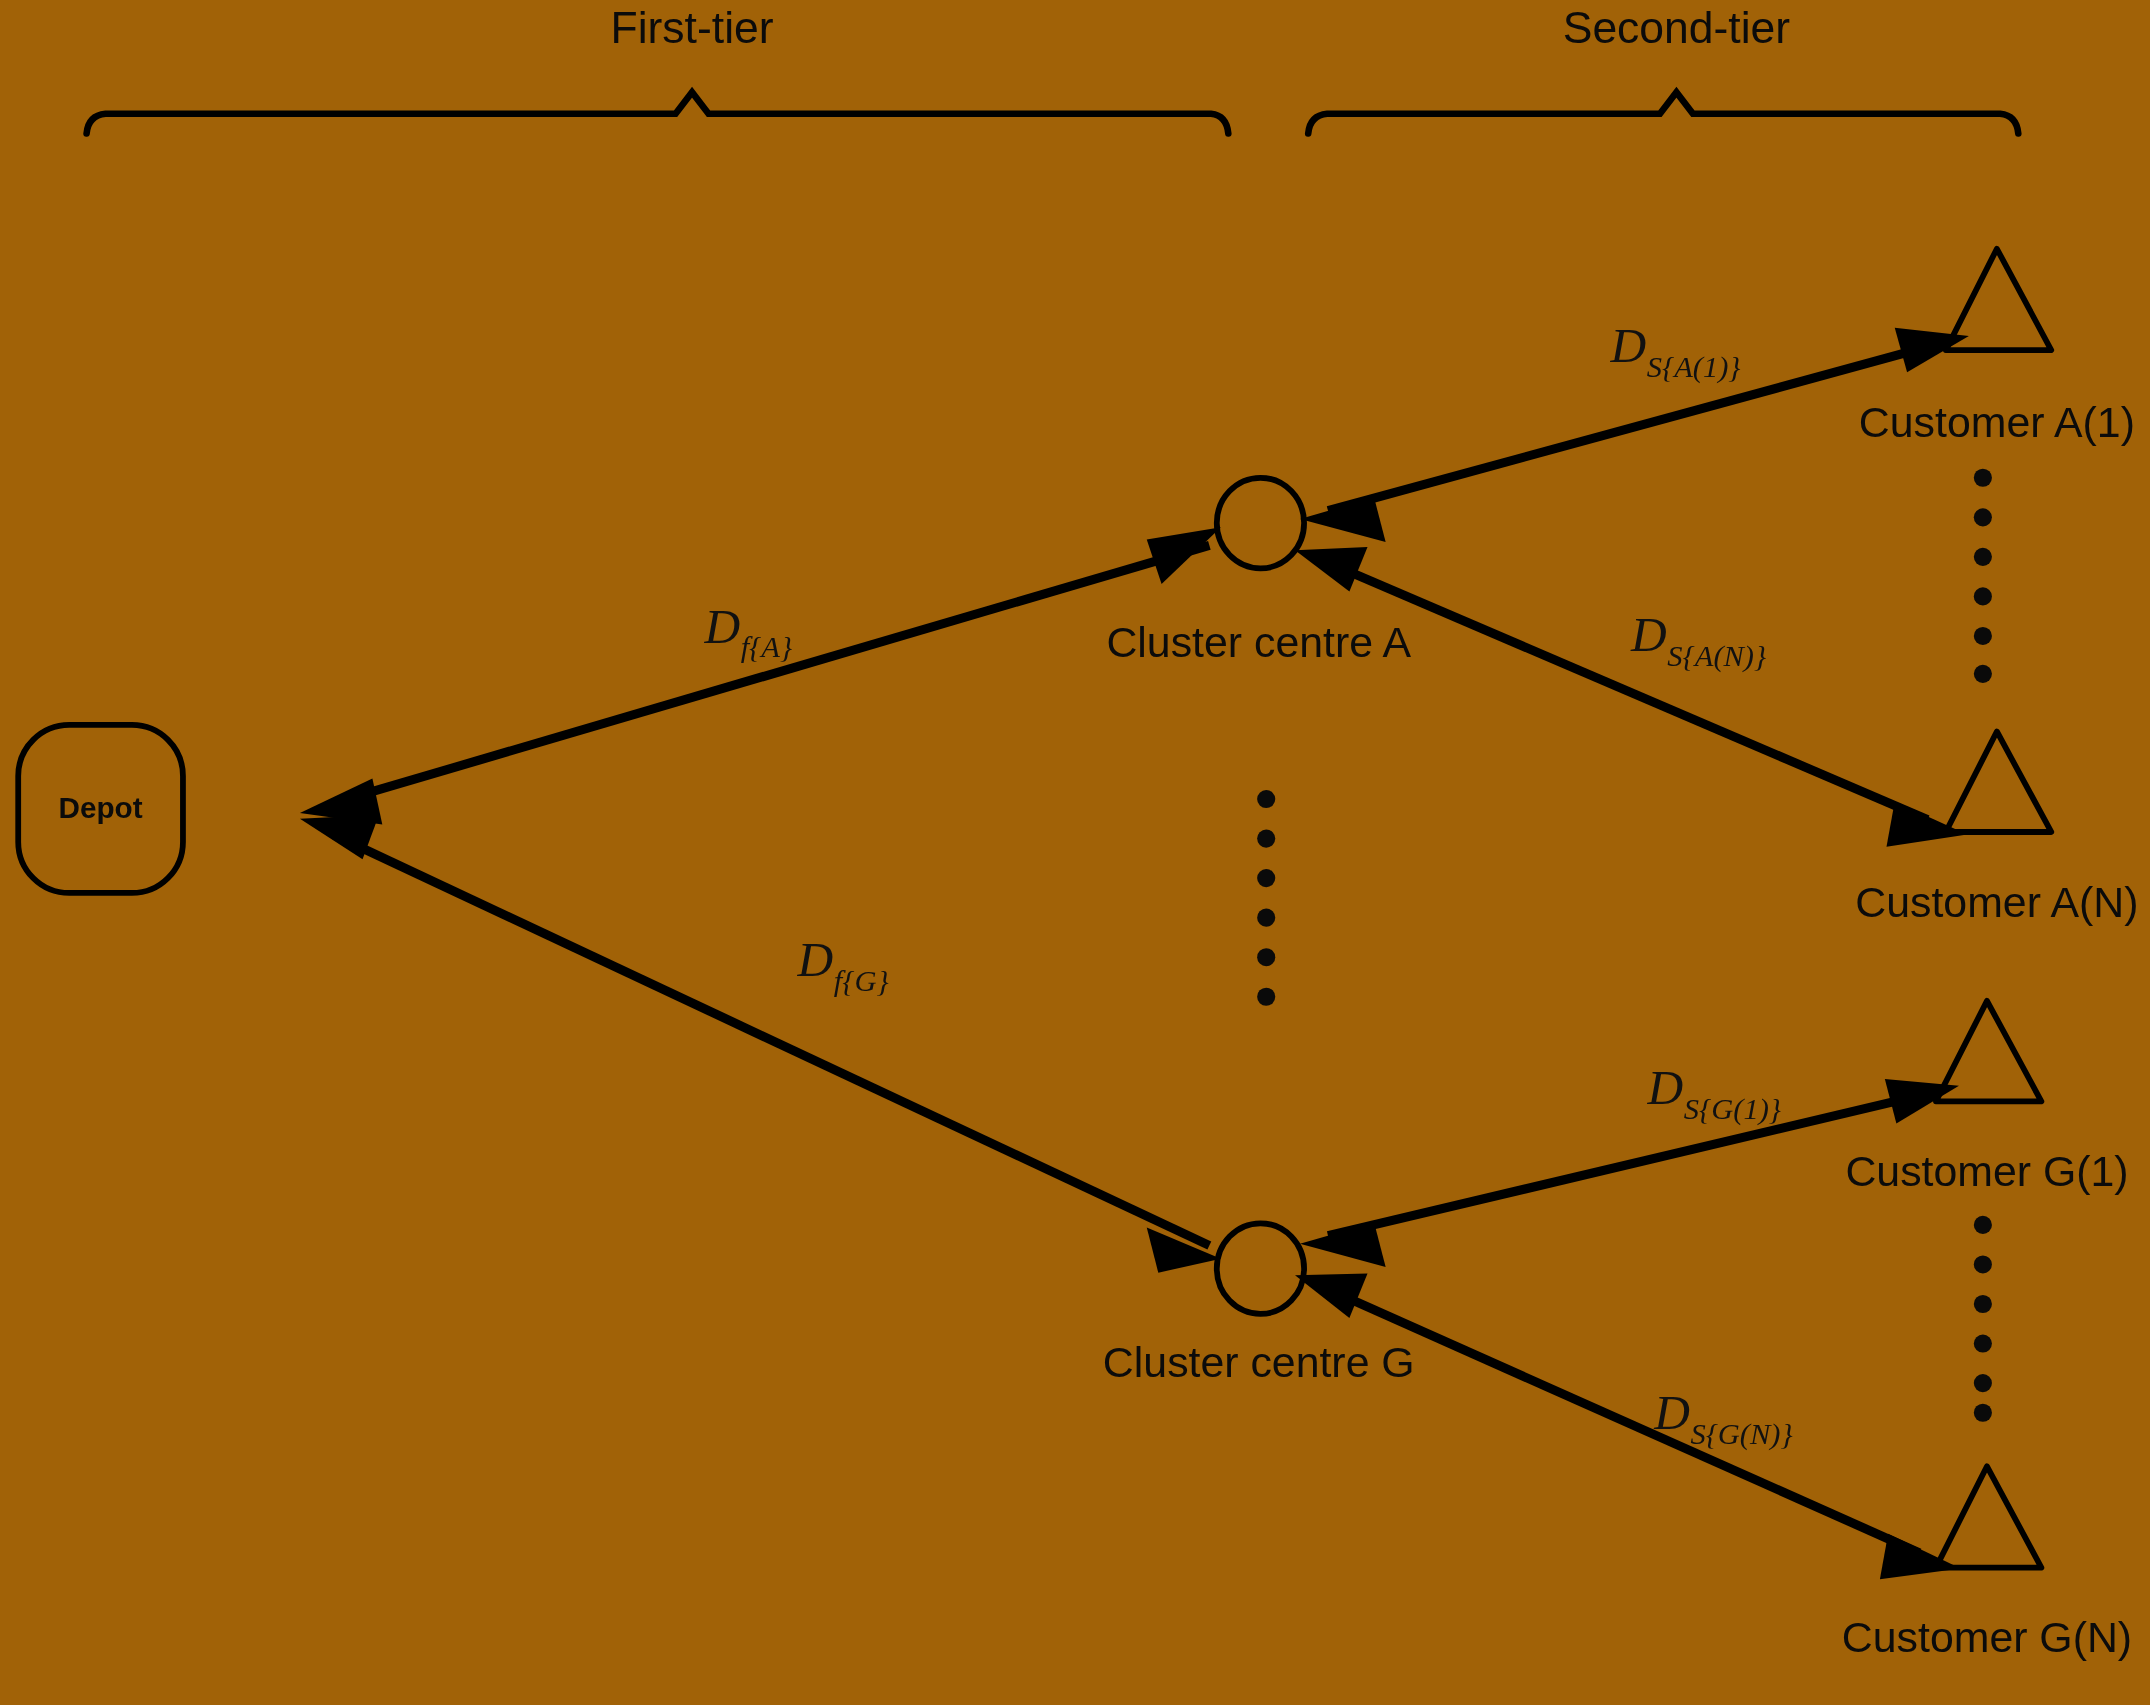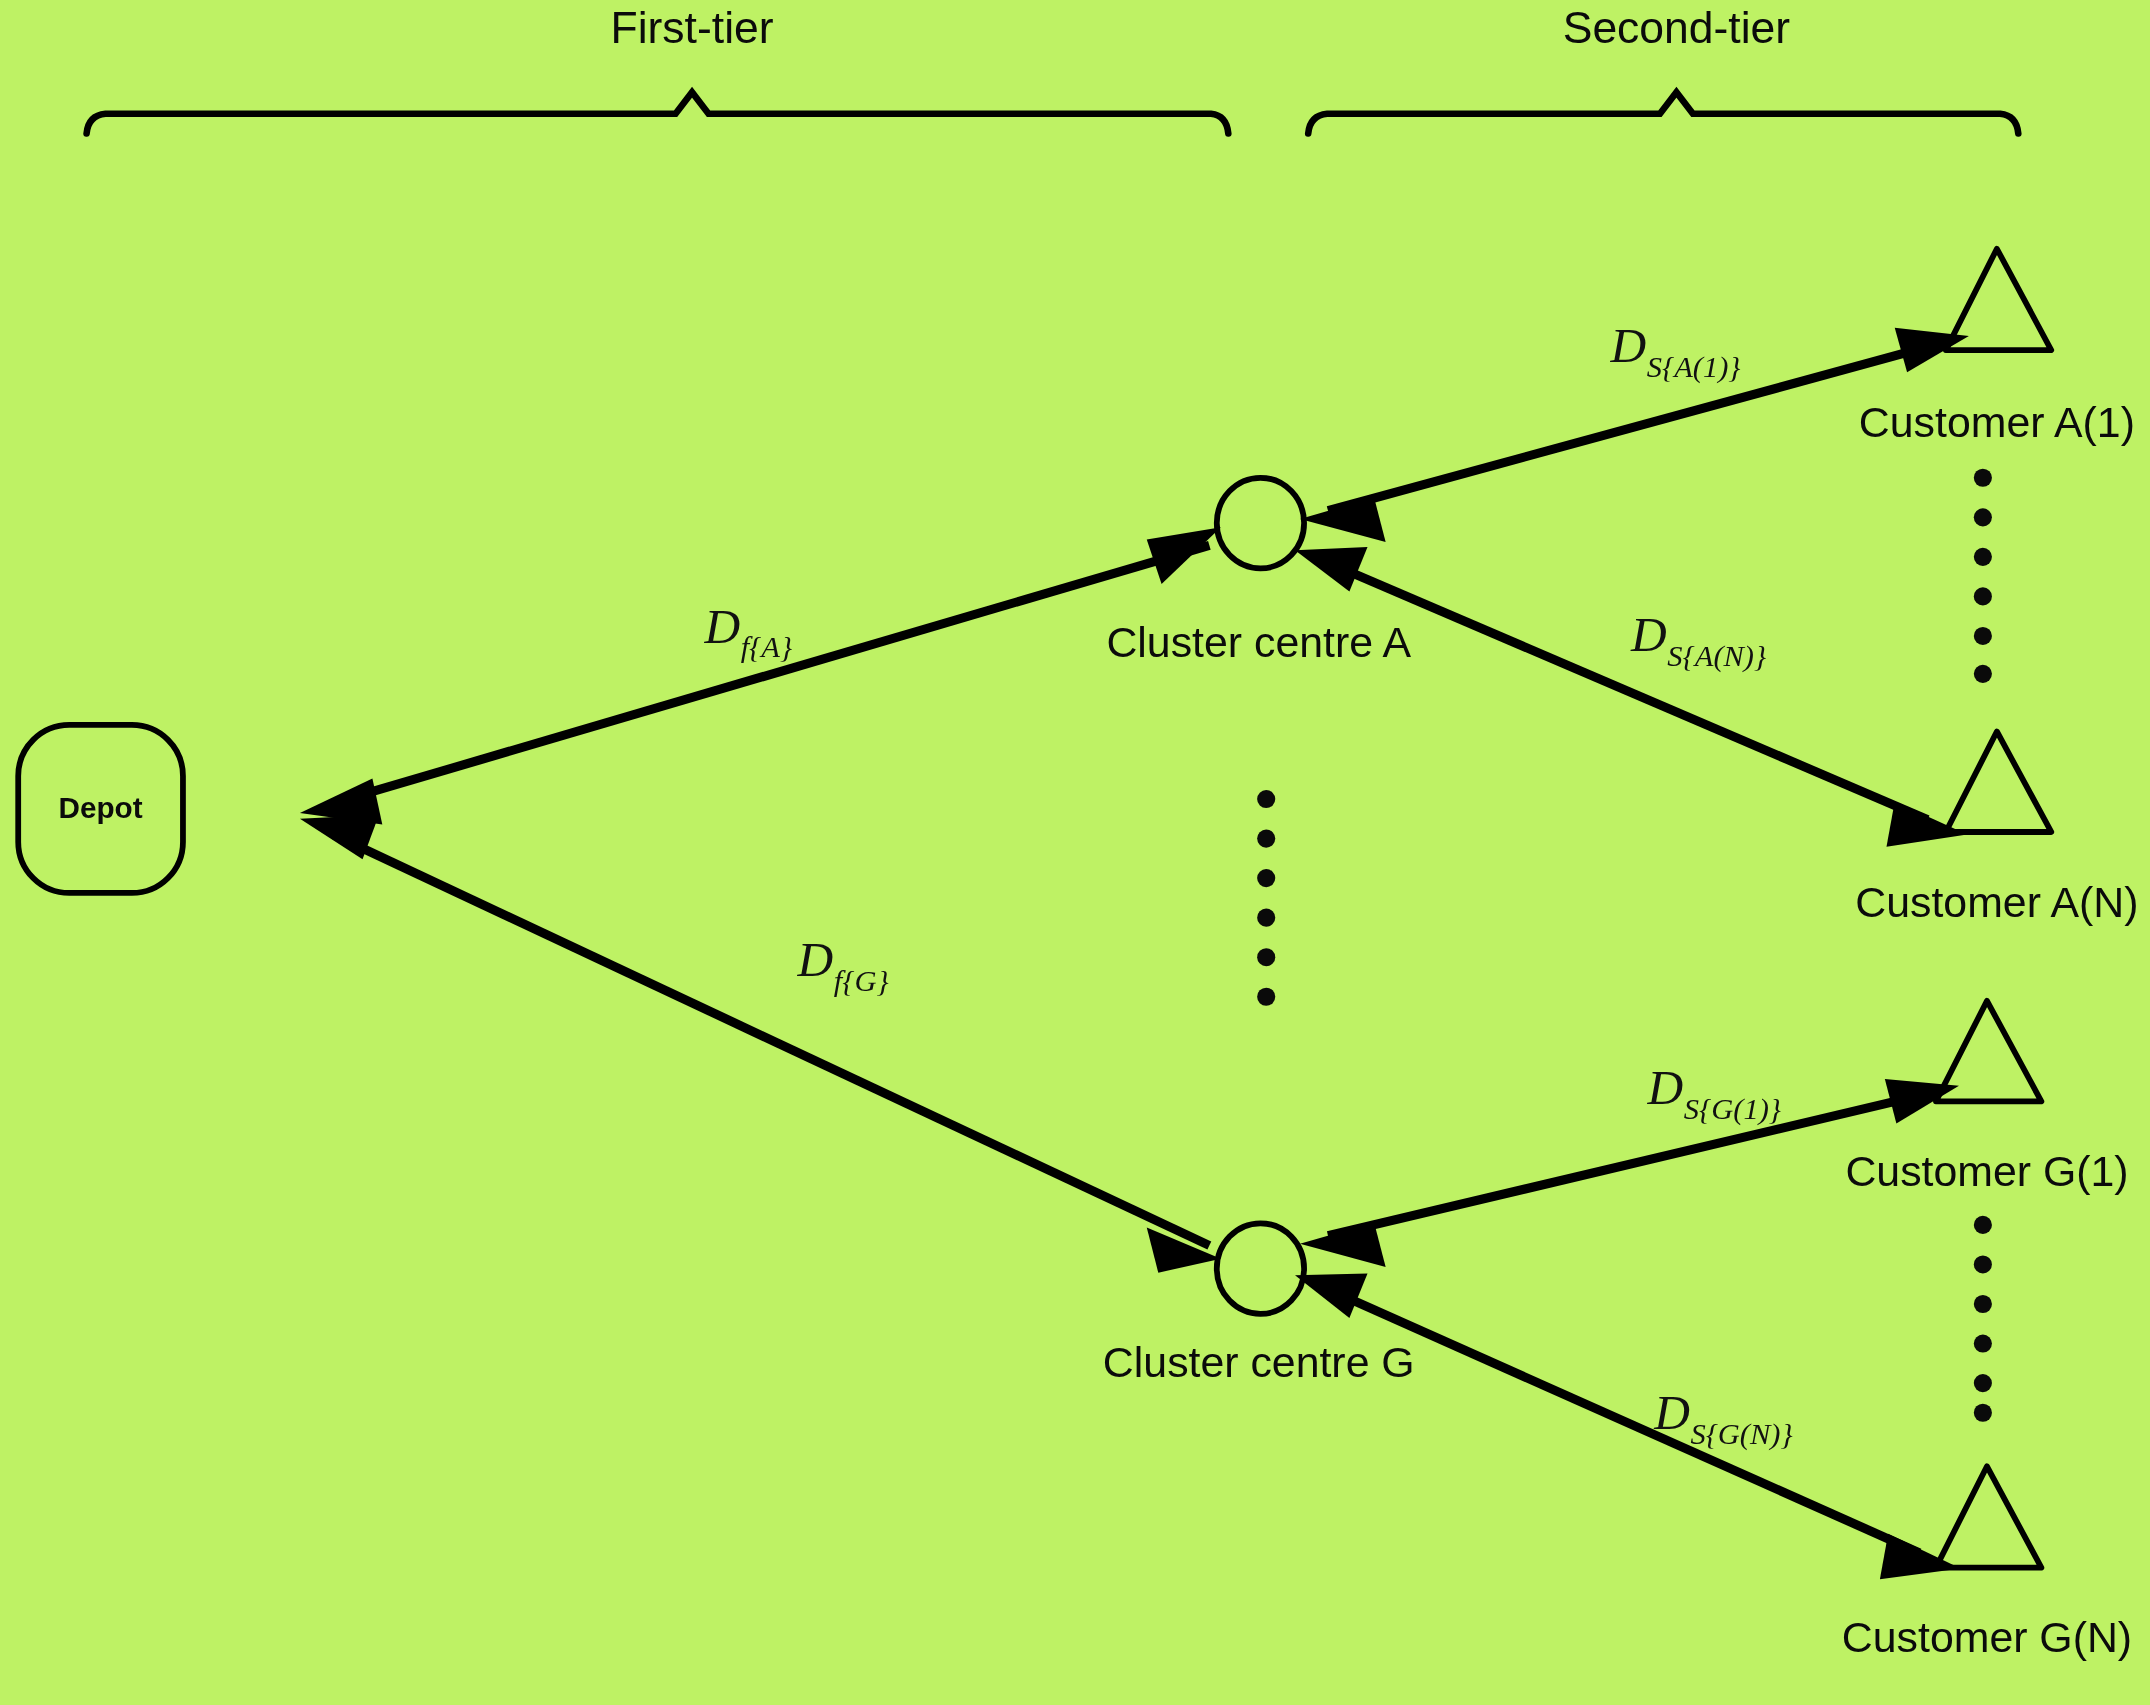--- a/index.html
+++ b/index.html
@@ -7,21 +7,21 @@
     padding: 0;
     background: #ffffff;
   }
   body {
     font-family: "Liberation Sans", sans-serif;
   }
   #canvas {
     position: relative;
     width: 2151px;
     height: 1706px;
-    background: #bef264;
+    background: #a16207;
     overflow: hidden;
   }
   svg#diagram {
     position: absolute;
     left: 0;
     top: 0;
     width: 2151px;
     height: 1706px;
   }
   .tier-label {

